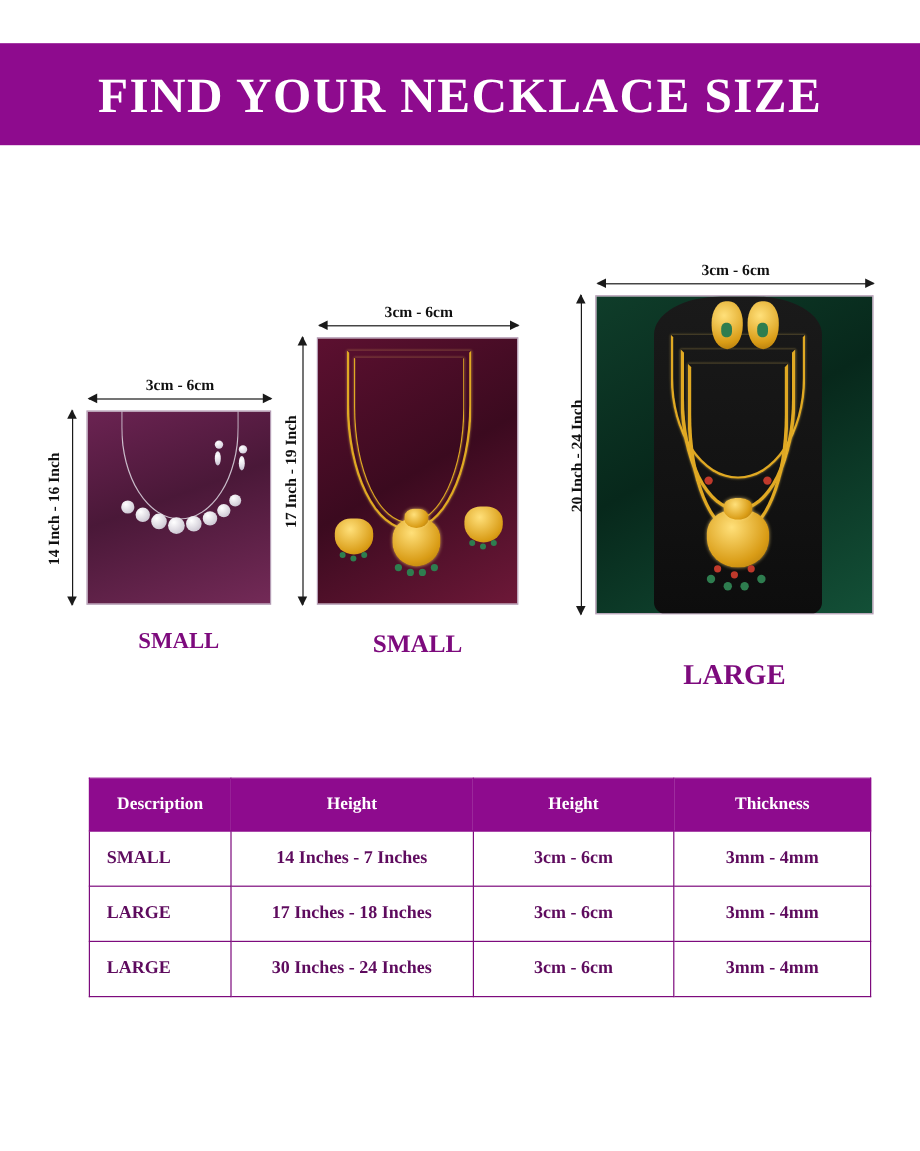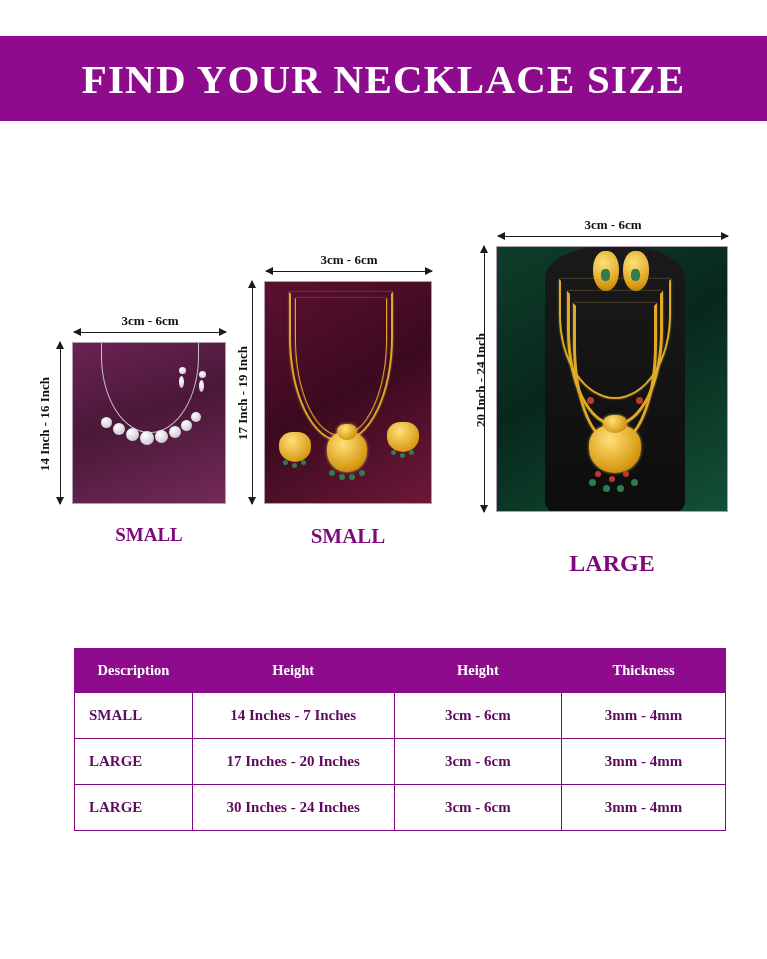--- a/index.html
+++ b/index.html
@@ -322,21 +322,21 @@
     </thead>
     <tbody>
       <tr>
         <td class="rowlabel">SMALL</td>
         <td>14 Inches - 7 Inches</td>
         <td>3cm - 6cm</td>
         <td>3mm - 4mm</td>
       </tr>
       <tr>
         <td class="rowlabel">LARGE</td>
-        <td>17 Inches - 20 Inches</td>
+        <td>17 Inches - 18 Inches</td>
         <td>3cm - 6cm</td>
         <td>3mm - 4mm</td>
       </tr>
       <tr>
         <td class="rowlabel">LARGE</td>
         <td>30 Inches - 24 Inches</td>
         <td>3cm - 6cm</td>
         <td>3mm - 4mm</td>
       </tr>
     </tbody>

